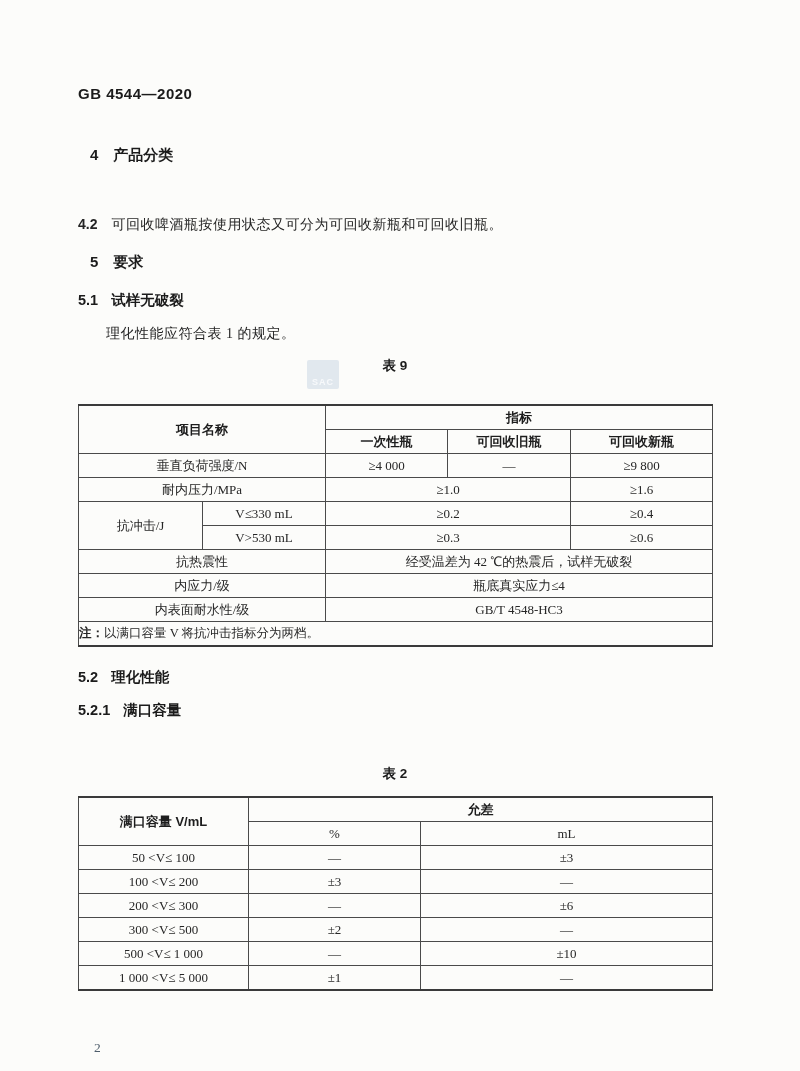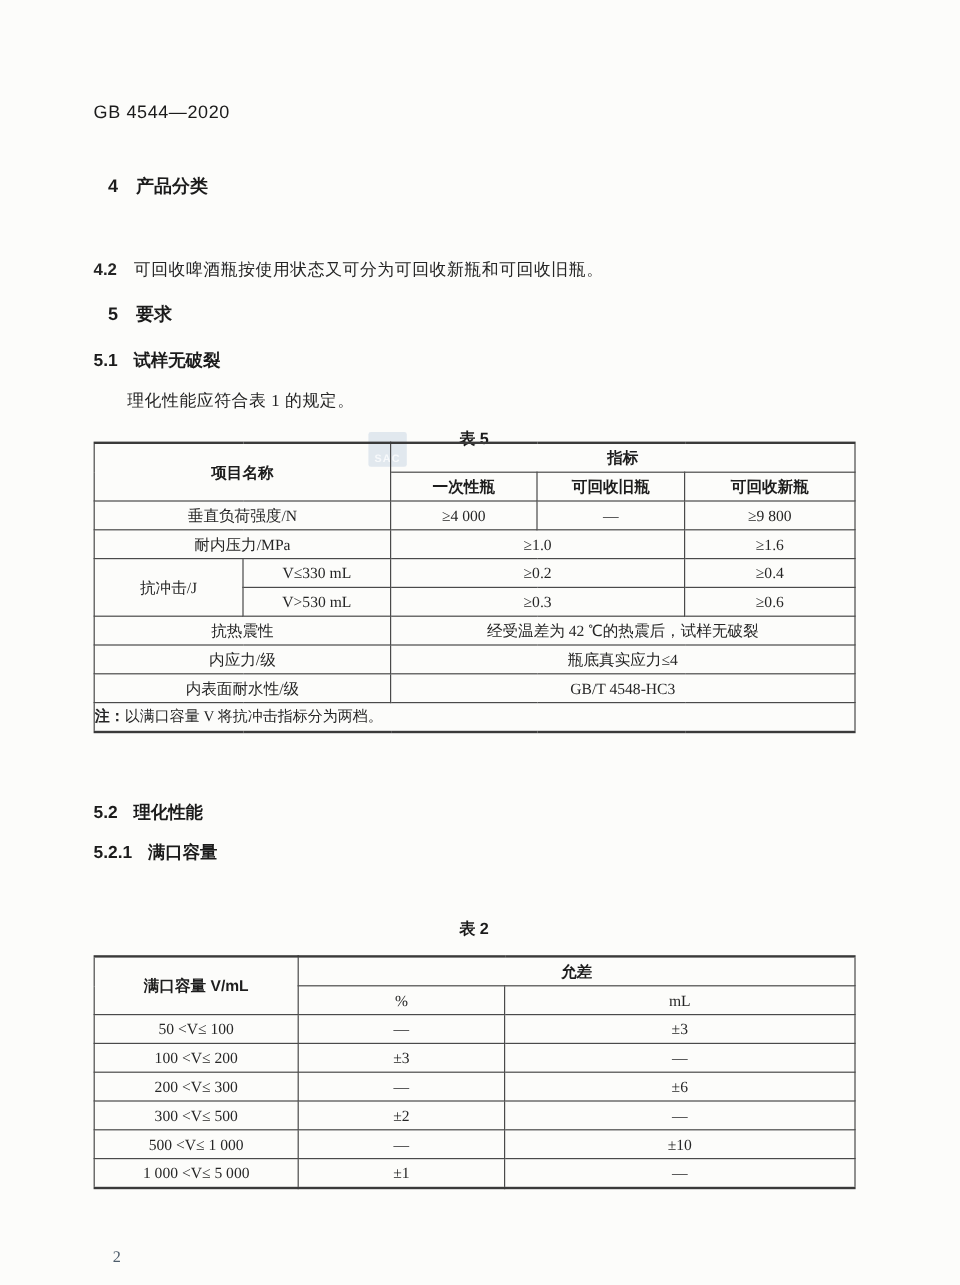--- a/index.html
+++ b/index.html
@@ -4,21 +4,21 @@
 <style>
   html, body { margin:0; padding:0; background:#e9e9e7; }
   .page {
     position:relative; width:800px; height:1071px; margin:0 auto;
     background:#fcfcfa; overflow:hidden;
     font-family:"Liberation Serif", serif; color:#262626;
   }
   .abs { position:absolute; }
 
   
-  .doc-num  { left:78px; top:85px;  font-family:"Liberation Sans",sans-serif; font-weight:normal; font-size:15px; color:#1b1b1b; letter-spacing:0.5px; }
+  .doc-num  { left:78px; top:85px;  font-family:"Liberation Sans",sans-serif; font-weight:bold; font-size:15px; color:#1b1b1b; letter-spacing:0.5px; }
   .sec-head { font-family:"Liberation Sans",sans-serif; font-weight:bold; font-size:15px; color:#1b1b1b; left:78px;margin-left:12px; }
   .sec-head .num { margin-right:15px; }
   .sub-head { font-family:"Liberation Sans",sans-serif; font-weight:bold; font-size:14.5px; color:#1b1b1b; left:78px; }
   .sub-head .num { margin-right:13px; }
 
   
   .clause { left:78px; font-size:14px; line-height:22px; color:#242424; letter-spacing:0.5px; }
   .clause .cnum { font-family:"Liberation Sans",sans-serif; font-weight:bold; font-size:14px; margin-right:14px; letter-spacing:0; }
   .para { left:106px; font-size:14px; color:#242424; letter-spacing:0.5px; }
 
@@ -29,21 +29,21 @@
   table { position:absolute; left:78px; width:634px; border-collapse:collapse; table-layout:fixed;
           border-top:2px solid #3a3a3a; border-bottom:2px solid #3a3a3a;
           border-left:1px solid #4a4a4a; border-right:1px solid #4a4a4a; }
   td { border:1px solid #4a4a4a; text-align:center; vertical-align:middle;
        height:23px; padding:0 4px; font-size:13px; color:#262626;
        font-family:"Liberation Serif",serif; overflow:hidden; }
   td.hd { font-family:"Liberation Sans",sans-serif; font-weight:bold; font-size:13px; color:#1d1d1d; }
   td.note-cell { text-align:left; padding-left:0; font-size:12.5px; }
   .note-lbl { font-family:"Liberation Sans",sans-serif; font-weight:bold; }
 
-  #table1 { top:368px; }
+  #table1 { top:404px; }
   #table2 { top:796px; }
 
   
   .watermark { left:307px; top:360px; width:32px; height:29px; background:#ccd8e6; opacity:0.55;
                border-radius:2px; display:flex; align-items:flex-end; justify-content:center;
                font-family:"Liberation Sans",sans-serif; font-weight:bold; font-size:9px;
                color:#f4f8fc; letter-spacing:1px; padding-bottom:2px; box-sizing:border-box; }
 
   .page-num { left:94px; top:1040px; font-size:13.5px; color:#4e5d6b; }
 </style>
@@ -68,21 +68,21 @@
   <div class="abs sec-head" style="top:253px">
     <span class="num">5</span><span>要求</span>
   </div>
 
   <div class="abs sub-head" style="top:291px">
     <span class="num">5.1</span><span>试样无破裂</span>
   </div>
 
   <div class="abs para" style="top:325px">理化性能应符合表 1 的规定。</div>
 
-  <div class="abs tbl-cap" style="top:357px">表 5</div>
+  <div class="abs tbl-cap" style="top:357px">表 9</div>
 
   <table id="table1">
     <colgroup>
       <col style="width:124px">
         <col style="width:123px">
         <col style="width:122px">
         <col style="width:123px">
         <col style="width:142px">
     </colgroup>
     <tbody>

